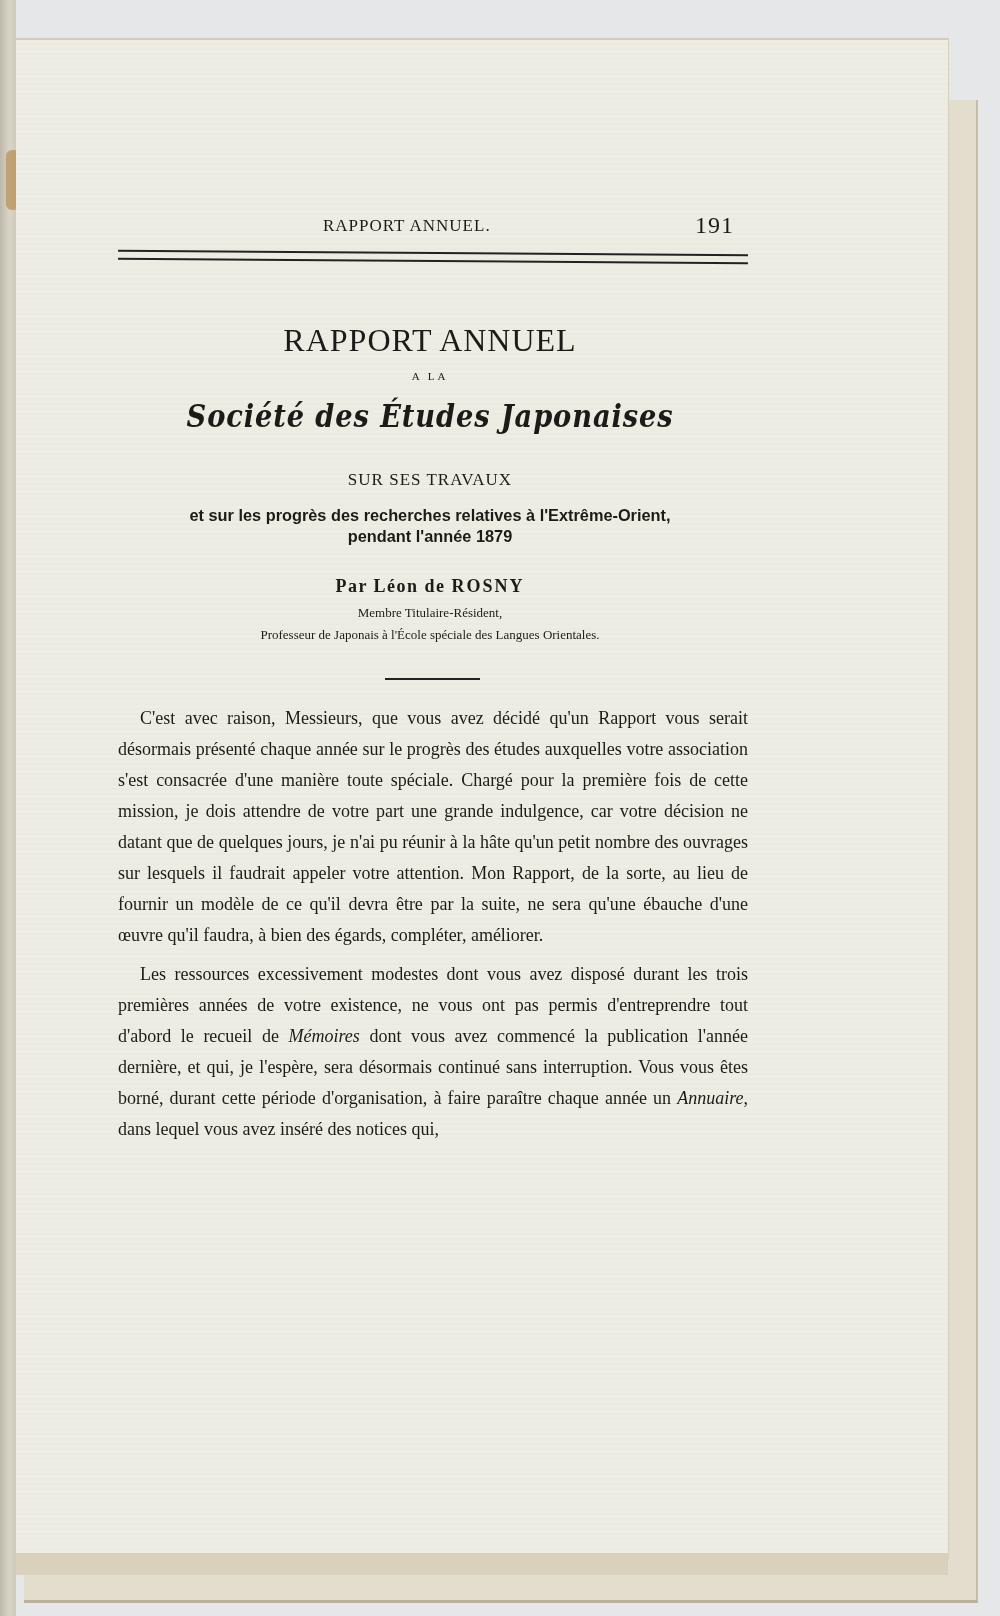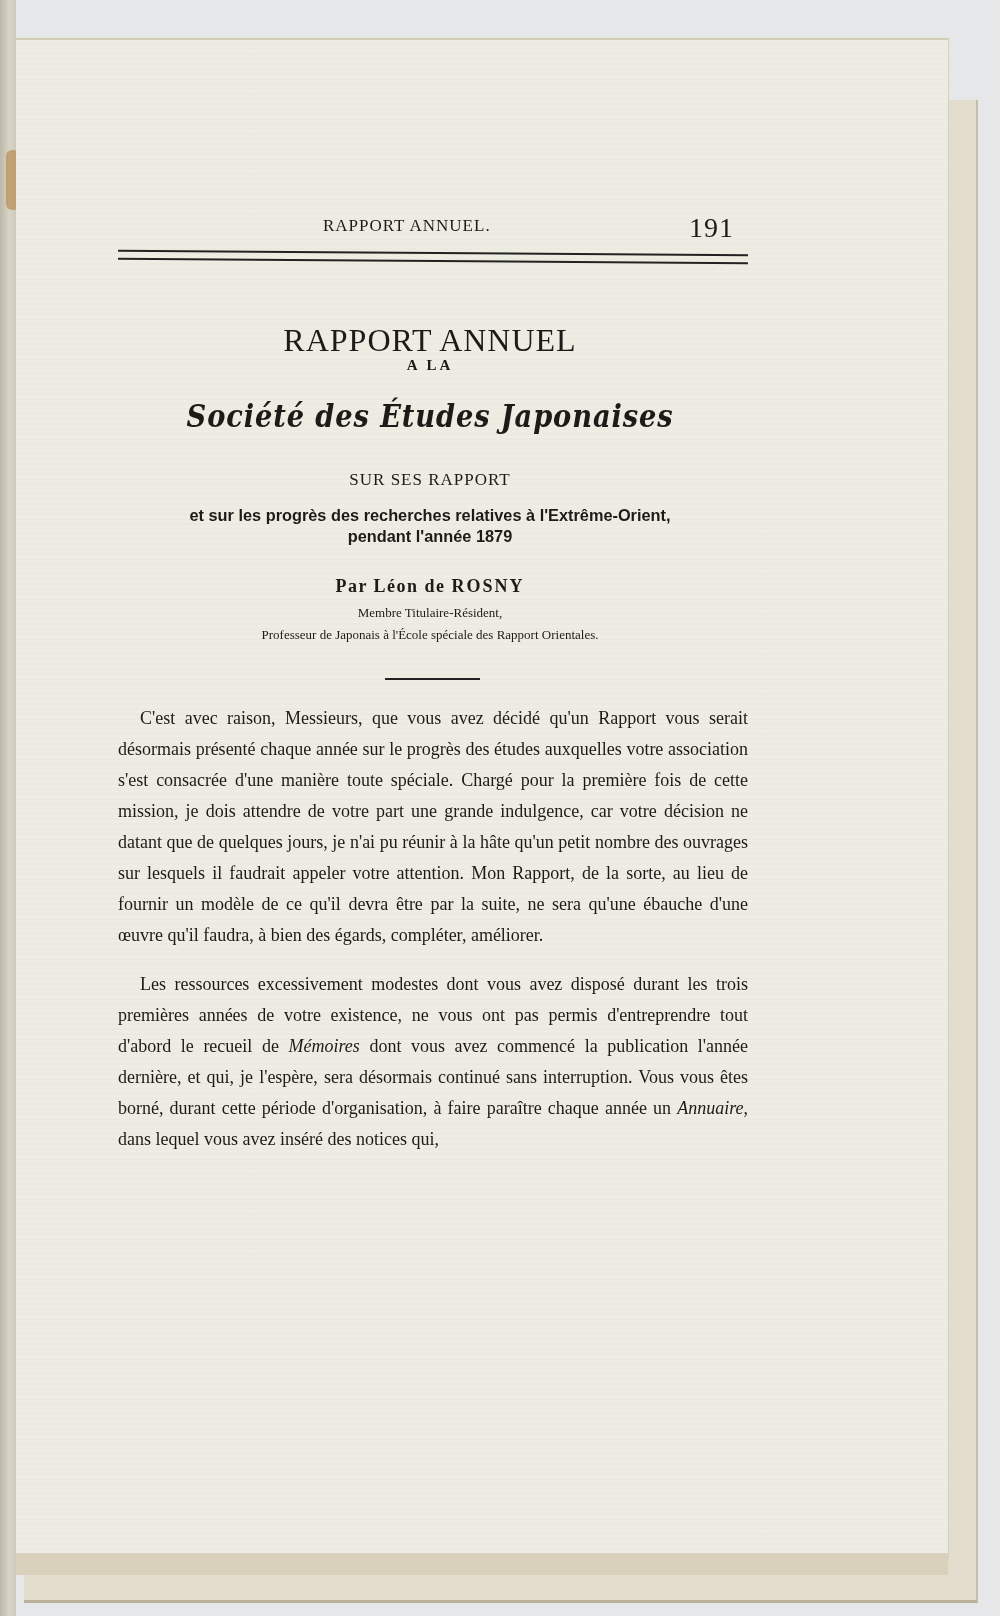--- a/index.html
+++ b/index.html
@@ -38,30 +38,30 @@
   }
   .running-head {
     position: absolute; left: 118px; top: 212px; width: 618px; height: 30px; text-align: center;
   }
   .running-head .title {
     position: absolute; left: 205px; top: 4px;
     font-size: 17px; letter-spacing: 1px;
   }
   .running-head .pagenum {
     position: absolute; right: 2px; top: 0;
-    font-size: 28px; letter-spacing: 1px;
+    font-size: 24px; letter-spacing: 1px;
   }
   .head-rule {
     position: absolute; left: 118px; top: 252px; width: 630px; height: 6px;
     border-top: 2px solid #222; border-bottom: 2px solid #222;
     transform: rotate(0.4deg);
   }
   .center { position: absolute; left: 100px; width: 660px; text-align: center; }
   .main-title { top: 322px; font-size: 32px; letter-spacing: 1px; }
-  .a-la { top: 357px; font-size: 15px; letter-spacing: 3px; font-weight: bold; }
+  .a-la { top: 370px; font-size: 11px; letter-spacing: 3px; }
   .society {
     top: 398px; font-size: 31px; font-weight: bold;
     font-family: "DejaVu Serif", serif; letter-spacing: 1px;
     font-style: italic; transform: scaleX(0.88);
   }
   .sur-ses { top: 470px; font-size: 17px; letter-spacing: 1px; }
   .subtitle {
     top: 505px; font-family: "Liberation Sans", sans-serif; font-weight: bold;
     font-size: 17px; line-height: 21px; left: 100px; width: 660px;
     transform: scaleX(0.96);
@@ -76,21 +76,21 @@
   .sep-rule {
     position: absolute; left: 385px; top: 678px; width: 95px; height: 0;
     border-top: 2px solid #222;
   }
   .body-text {
     position: absolute; left: 118px; top: 703px; width: 630px;
     font-size: 18px; line-height: 31px; text-align: justify;
     font-family: "Liberation Serif", serif;
   }
   .body-text p { margin: 0; text-indent: 22px; }
-  .body-text p + p { margin-top: 18px; }
+  .body-text p + p { margin-top: 8px; }
   .body-text em { font-style: italic; }
 </style>
 </head>
 <body>
 
 <div class="left-page">
   <div class="stain"></div>
 </div>
 <div class="under-page"></div>
 
@@ -98,29 +98,29 @@
 
 <div class="running-head">
   <span class="title">RAPPORT ANNUEL.</span>
   <span class="pagenum">191</span>
 </div>
 <div class="head-rule"></div>
 
 <div class="center main-title">RAPPORT ANNUEL</div>
 <div class="center a-la">A LA</div>
 <div class="center society">Société des Études Japonaises</div>
-<div class="center sur-ses">SUR SES RAPPORT</div>
+<div class="center sur-ses">SUR SES TRAVAUX</div>
 <div class="center subtitle">
   <div>et sur les progrès des recherches relatives à l'Extrême-Orient,</div>
   <div>pendant l'année 1879</div>
 </div>
 <div class="center author">
   <span>Par Léon de</span>
   <span class="name-caps">ROSNY</span>
 </div>
 <div class="center membre">Membre Titulaire-Résident,</div>
-<div class="center prof">Professeur de Japonais à l'École spéciale des Rapport Orientales.</div>
+<div class="center prof">Professeur de Japonais à l'École spéciale des Langues Orientales.</div>
 <div class="sep-rule"></div>
 
 <div class="body-text">
   <p>C'est avec raison, Messieurs, que vous avez décidé qu'un Rapport vous serait désormais présenté chaque année sur le progrès des études auxquelles votre association s'est consacrée d'une manière toute spéciale. Chargé pour la première fois de cette mission, je dois attendre de votre part une grande indulgence, car votre décision ne datant que de quelques jours, je n'ai pu réunir à la hâte qu'un petit nombre des ouvrages sur lesquels il faudrait appeler votre attention. Mon Rapport, de la sorte, au lieu de fournir un modèle de ce qu'il devra être par la suite, ne sera qu'une ébauche d'une œuvre qu'il faudra, à bien des égards, compléter, améliorer.</p>
   <p><span>Les ressources excessivement modestes dont vous avez disposé durant les trois premières années de votre existence, ne vous ont pas permis d'entreprendre tout d'abord le recueil de </span><em>Mémoires</em><span> dont vous avez commencé la publication l'année dernière, et qui, je l'espère, sera désormais continué sans interruption. Vous vous êtes borné, durant cette période d'organisation, à faire paraître chaque année un </span><em>Annuaire</em><span>, dans lequel vous avez inséré des notices qui,</span></p>
 </div>
 
 </body></html>

